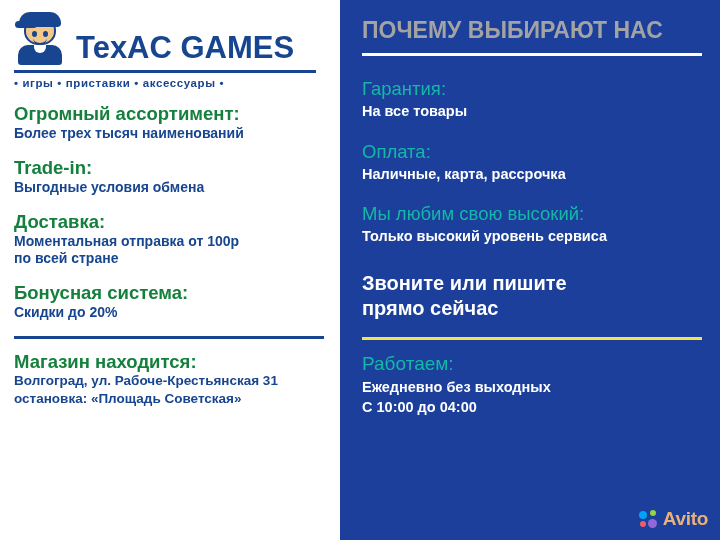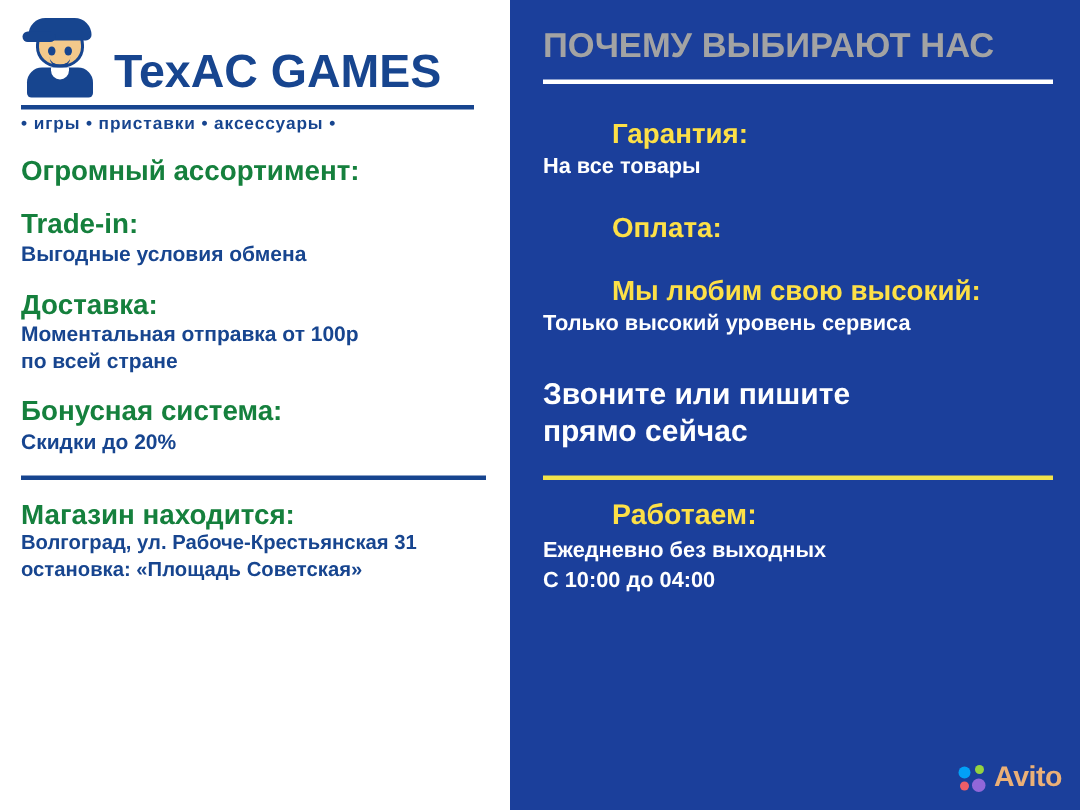--- a/index.html
+++ b/index.html
@@ -192,24 +192,23 @@
     width: 340px;
   }
   .right-list {
     margin-top: 22px;
   }
   .ritem {
     margin-bottom: 20px;
   }
   .ritem-title {
     font-size: 18.5px;
-    font-weight: bold;
-    color: #fde047;
+    font-weight: normal;
+    color: #14b8a6;
     line-height: 1.2;
-    margin-left: 46px;
   }
   .ritem-desc {
     font-size: 14.5px;
     font-weight: bold;
     color: #ffffff;
     line-height: 1.25;
     margin-top: 2px;
   }
   .cta {
     font-size: 20px;
@@ -283,20 +282,21 @@
         </div>
       </div>
       <div class="brand-rule"></div>
       <div class="brand-sub">• игры • приставки • аксессуары •</div>
     </div>
 
     <div class="left-list">
 
       <div class="item">
         <div class="item-title">Огромный ассортимент:</div>
+        <div class="item-desc">Более трех тысяч наименований</div>
       </div>
 
       <div class="item">
         <div class="item-title">Trade-in:</div>
         <div class="item-desc">Выгодные условия обмена</div>
       </div>
 
       <div class="item">
         <div class="item-title">Доставка:</div>
         <div class="item-desc" style="white-space: pre-line;">Моментальная отправка от 100р
@@ -326,20 +326,21 @@
 
     <div class="right-list">
 
       <div class="ritem">
         <div class="ritem-title">Гарантия:</div>
         <div class="ritem-desc">На все товары</div>
       </div>
 
       <div class="ritem">
         <div class="ritem-title">Оплата:</div>
+        <div class="ritem-desc">Наличные, карта, рассрочка</div>
       </div>
 
       <div class="ritem">
         <div class="ritem-title">Мы любим свою высокий:</div>
         <div class="ritem-desc">Только высокий уровень сервиса</div>
       </div>
 
       <div class="cta" style="white-space: pre-line;">Звоните или пишите
 прямо сейчас</div>
 

